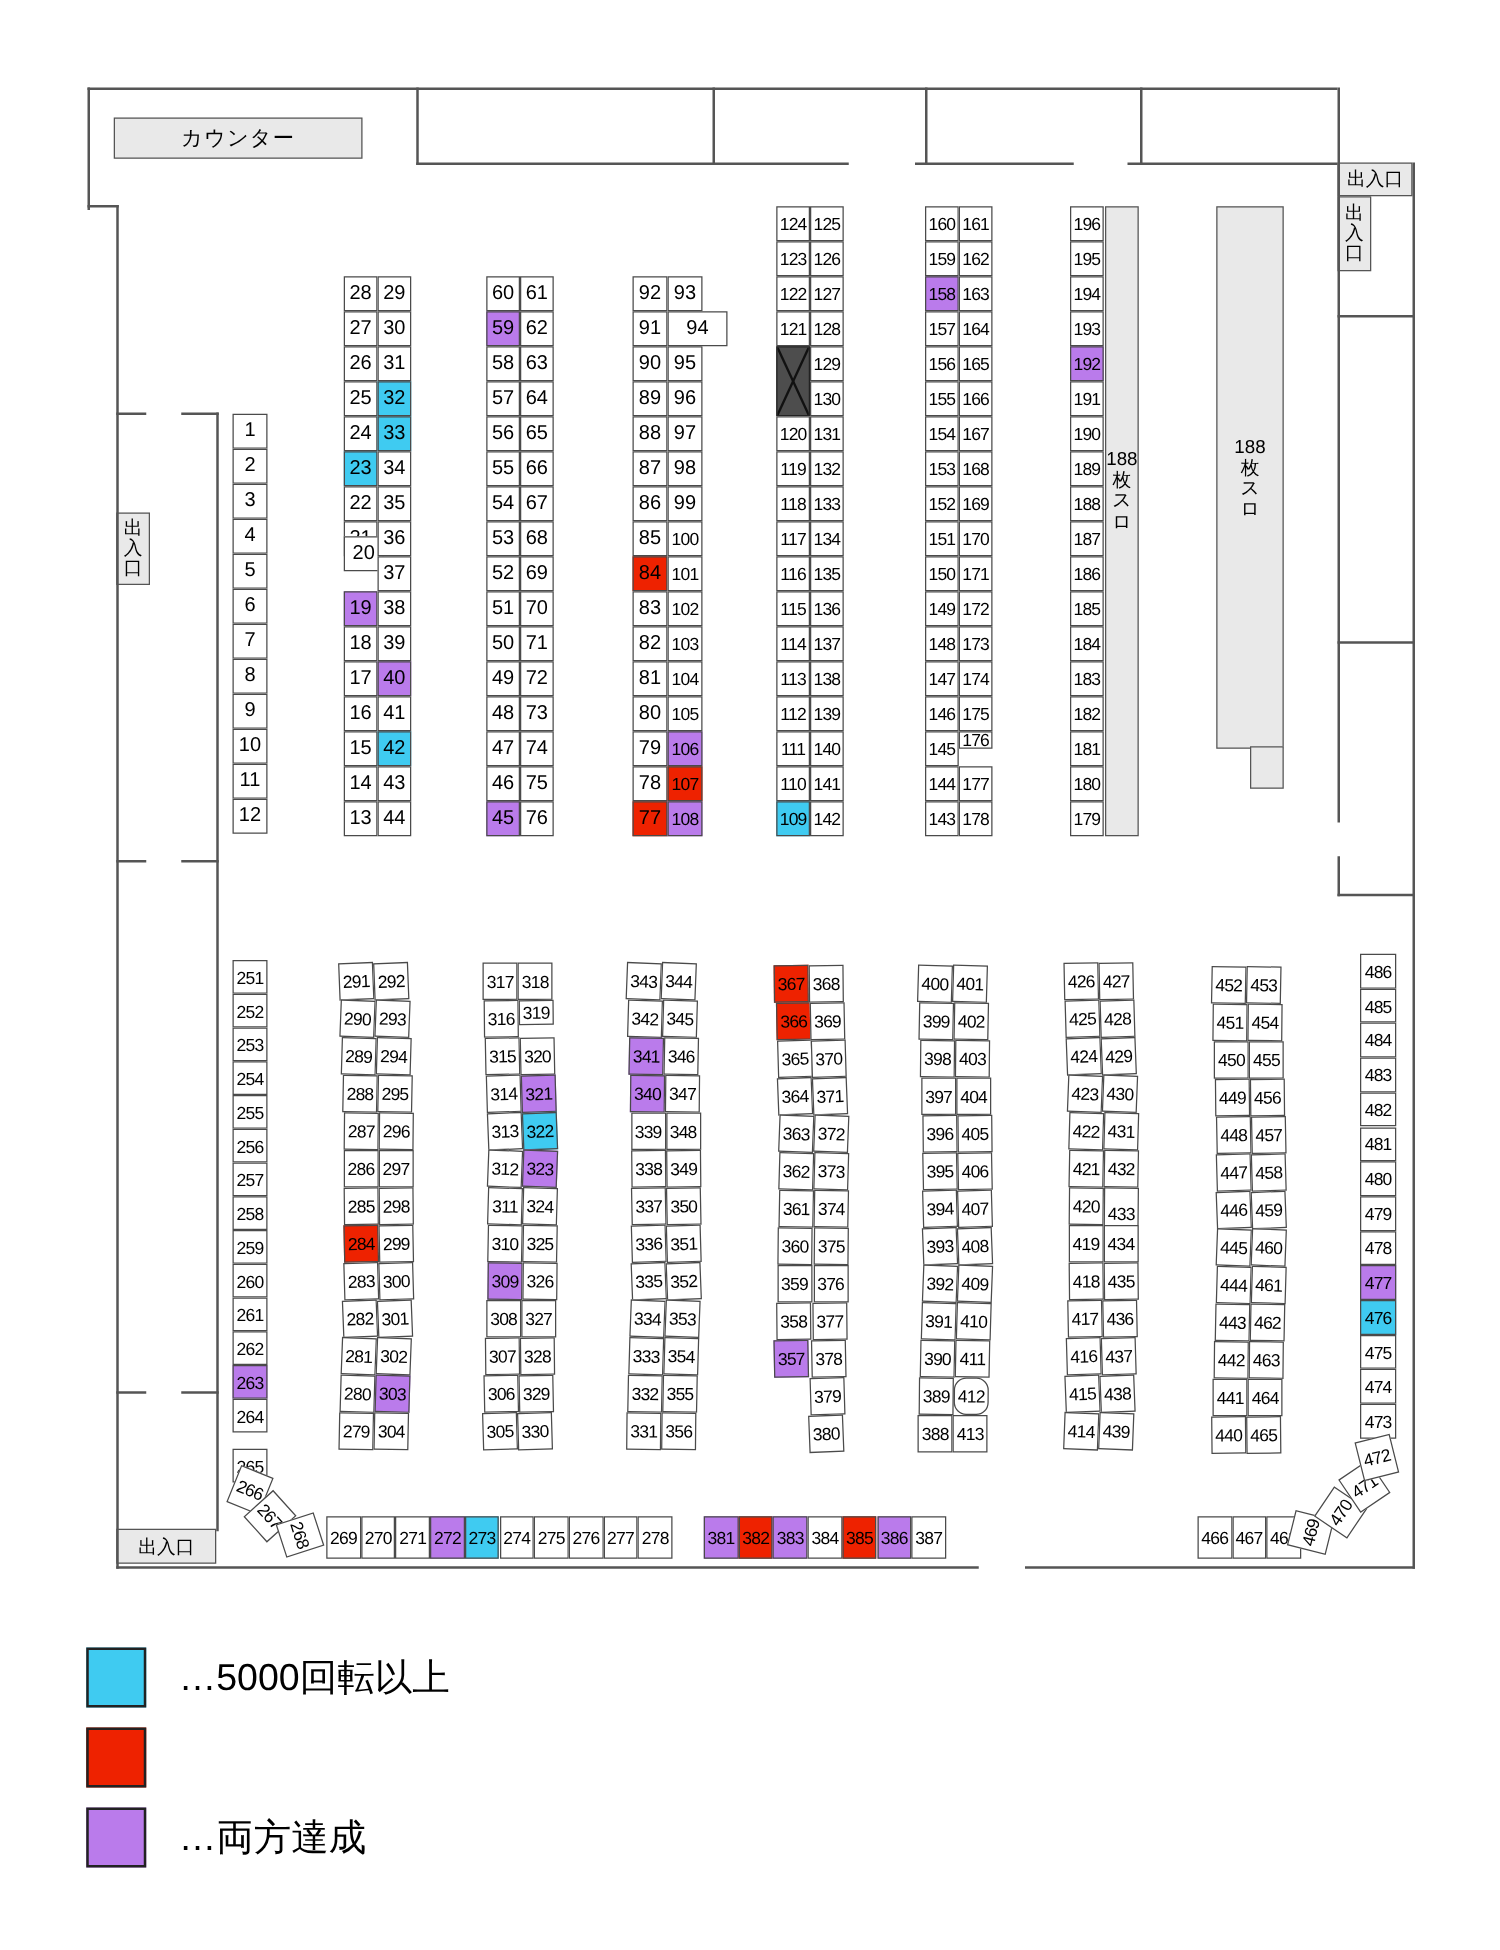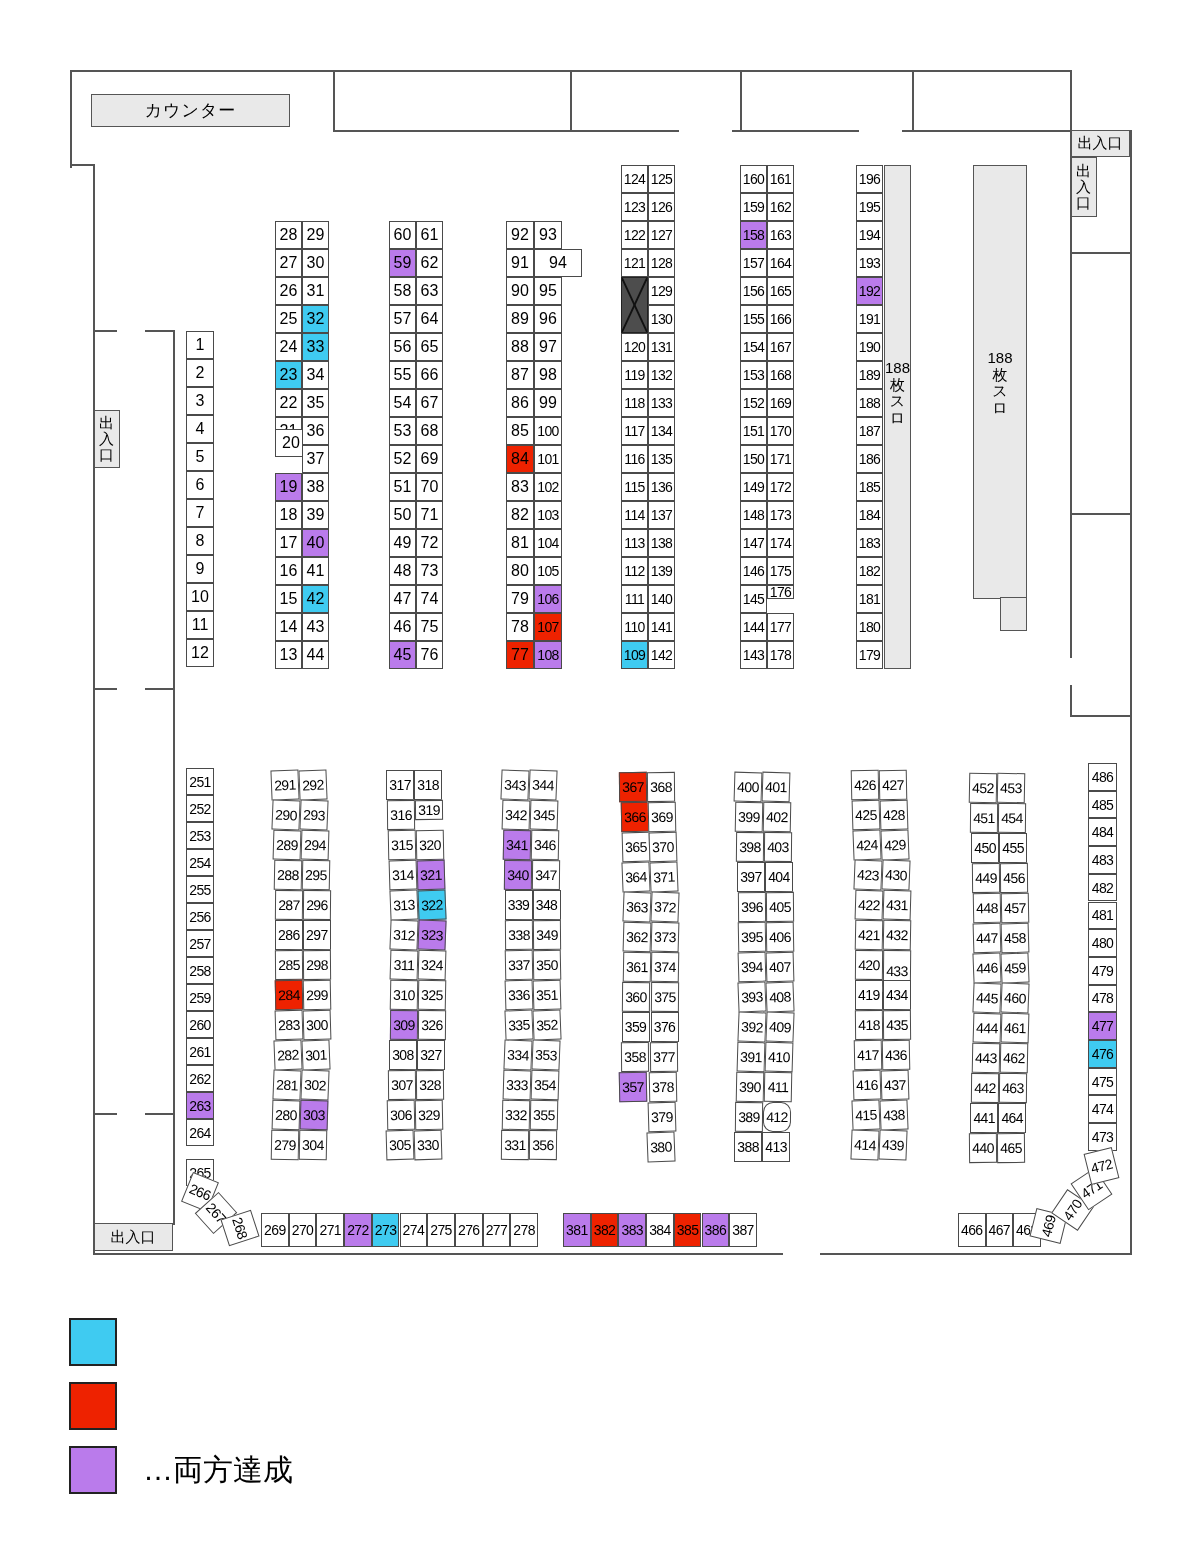--- a/index.html
+++ b/index.html
@@ -70,20 +70,21 @@
     <span class="vsplit" style="display: flex; flex-direction: column; align-items: center;">
         <span>188</span>
         <span>枚</span>
         <span>ス</span>
         <span>ロ</span>
       </span>
   </div>
 
   <div class="legend-row" style="left:69px;top:1318px;">
     <div class="legend-swatch" id="sw-cyan" style="background: rgb(63, 203, 241);"></div>
+    <div class="legend-label">…5000回転以上</div>
   </div>
   <div class="legend-row" style="left:69px;top:1382px;">
     <div class="legend-swatch" id="sw-red" style="background: rgb(238, 34, 0);"></div>
   </div>
   <div class="legend-row" style="left:69px;top:1446px;">
     <div class="legend-swatch" id="sw-purple" style="background: rgb(186, 123, 235);"></div>
     <div class="legend-label">…両方達成</div>
   </div>
 
 <div class="seat" style="left: 186px; top: 331px; width: 28px; height: 28px;">1</div>

